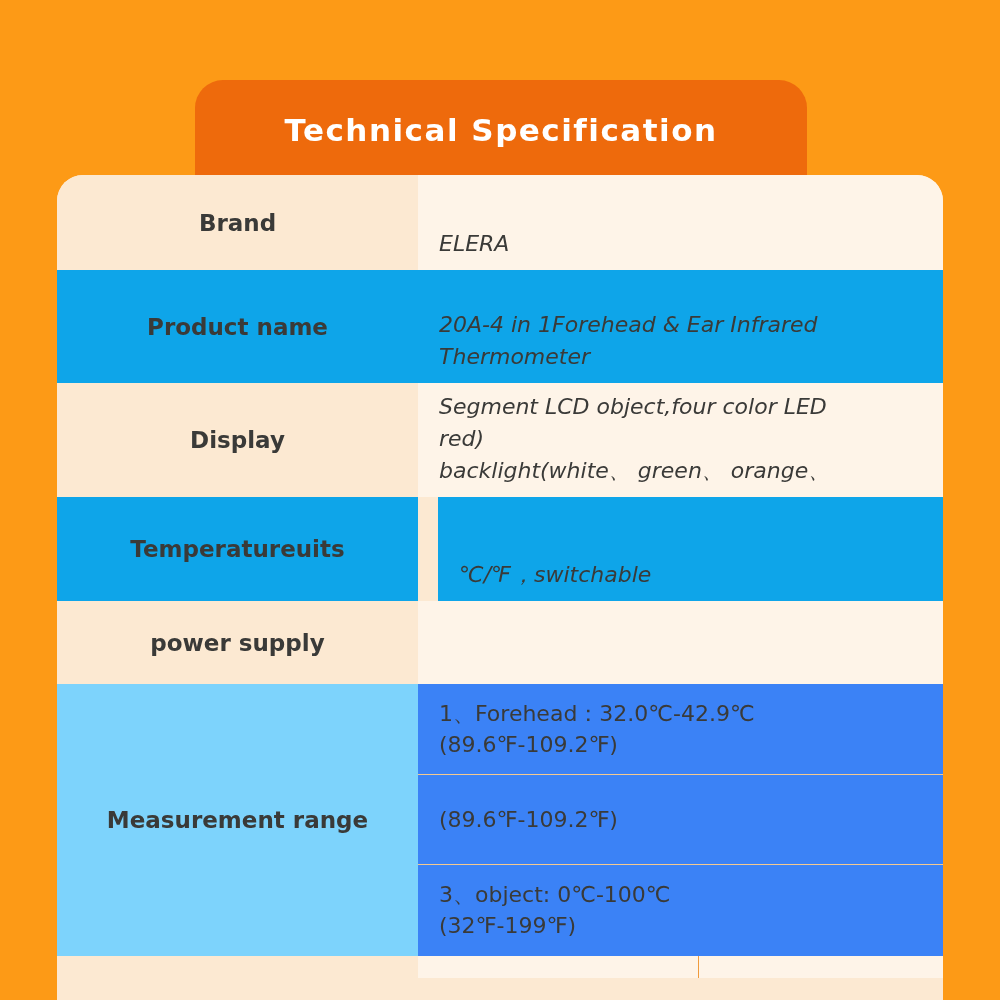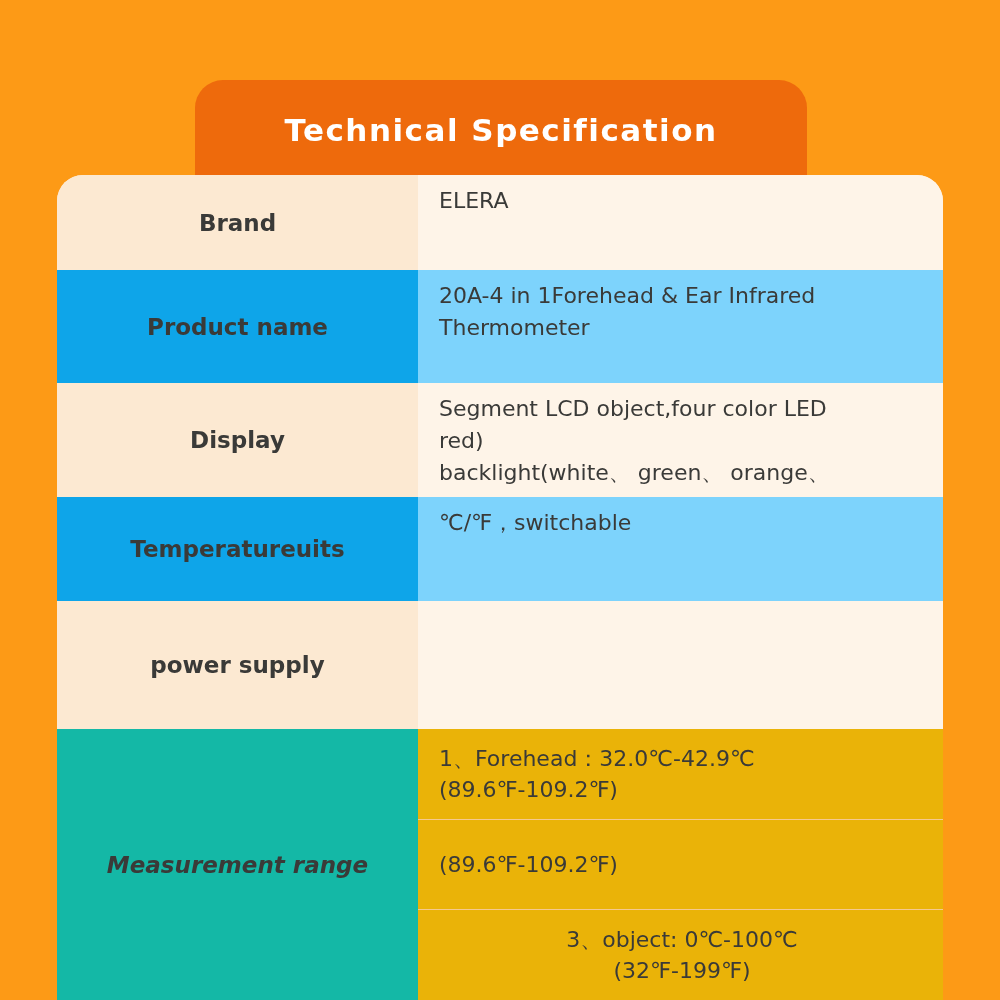--- a/index.html
+++ b/index.html
@@ -73,61 +73,61 @@
     font-size: 23px;
     color: #3A3A38;
     text-align: center;
     padding: 0 8px;
   }
   .cell-value {
     flex: 1 1 auto;
     box-sizing: border-box;
     display: flex;
     flex-direction: column;
-    justify-content: flex-start;
+    justify-content: flex-end;
     padding: 10px 6px 10px 21px;
     font-size: 22px;
     color: #3A3A38;
     line-height: 1.45;
+    font-style: italic;
   }
   .shade-a .cell-label { background: #0ea5e9; }
-  .shade-a .cell-value { background: #7dd3fc; }
+  .shade-a .cell-value { background: #0ea5e9; }
   .shade-b .cell-label { background: #FCE9D2; }
   .shade-b .cell-value { background: #FEF4E8; }
 
   
   .row-measure {
     display: flex;
     width: 100%;
     box-sizing: border-box;
   }
   .row-measure .cell-label {
-    background: #14b8a6;
+    background: #7dd3fc;
     height: 272px;
-    font-style: italic;
   }
   .measure-values {
     flex: 1 1 auto;
-    background: #eab308;
+    background: #3b82f6;
     display: flex;
     flex-direction: column;
   }
   .measure-line {
     height: 90.6px;
     box-sizing: border-box;
     display: flex;
     flex-direction: column;
     justify-content: center;
     padding: 0 18px 0 21px;
     font-size: 22px;
     color: #3A3A38;
     line-height: 1.42;
     border-bottom: 1.5px solid #F5C98F;
   }
-  .measure-line:last-child { border-bottom: none; align-items: center; }
+  .measure-line:last-child { border-bottom: none; }
 
   
   .row-partial {
     display: flex;
     width: 100%;
     box-sizing: border-box;
     height: 22px;
   }
   .row-partial .cell-label {
     background: #FCE9D2;
@@ -178,28 +178,28 @@
 
     <div class="row shade-b" style="height:114px;">
       <div class="cell-label">Display</div>
       <div class="cell-value">
         <span class="sub">Segment LCD object,four color LED</span>
         <span class="sub">red)</span>
         <span class="sub">backlight(white、 green、 orange、</span>
       </div>
     </div>
 
-    <div class="row shade-a" style="height:104px;">
+    <div class="row shade-a" style="height:104px;gap:20px;">
       <div class="cell-label">Temperatureuits</div>
       <div class="cell-value">
         <span class="sub">℃/℉，switchable</span>
       </div>
     </div>
 
-    <div class="row shade-b" style="height:128px;">
+    <div class="row shade-b" style="height:83px;">
       <div class="cell-label">power supply</div>
       <div class="cell-value">
       </div>
     </div>
 
     <div class="row-measure">
       <div class="cell-label">Measurement range</div>
       <div class="measure-values">
         <div class="measure-line">
           <span class="sub">1、Forehead：32.0℃-42.9℃</span>

